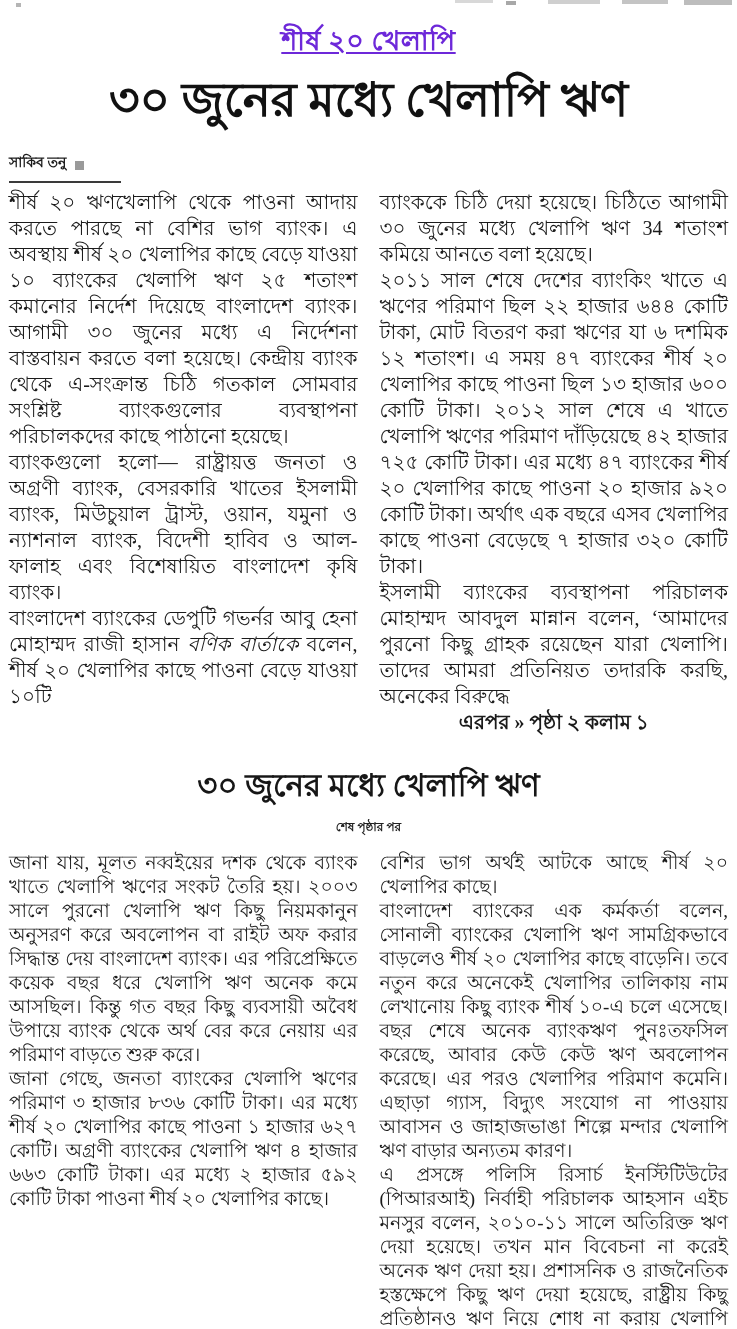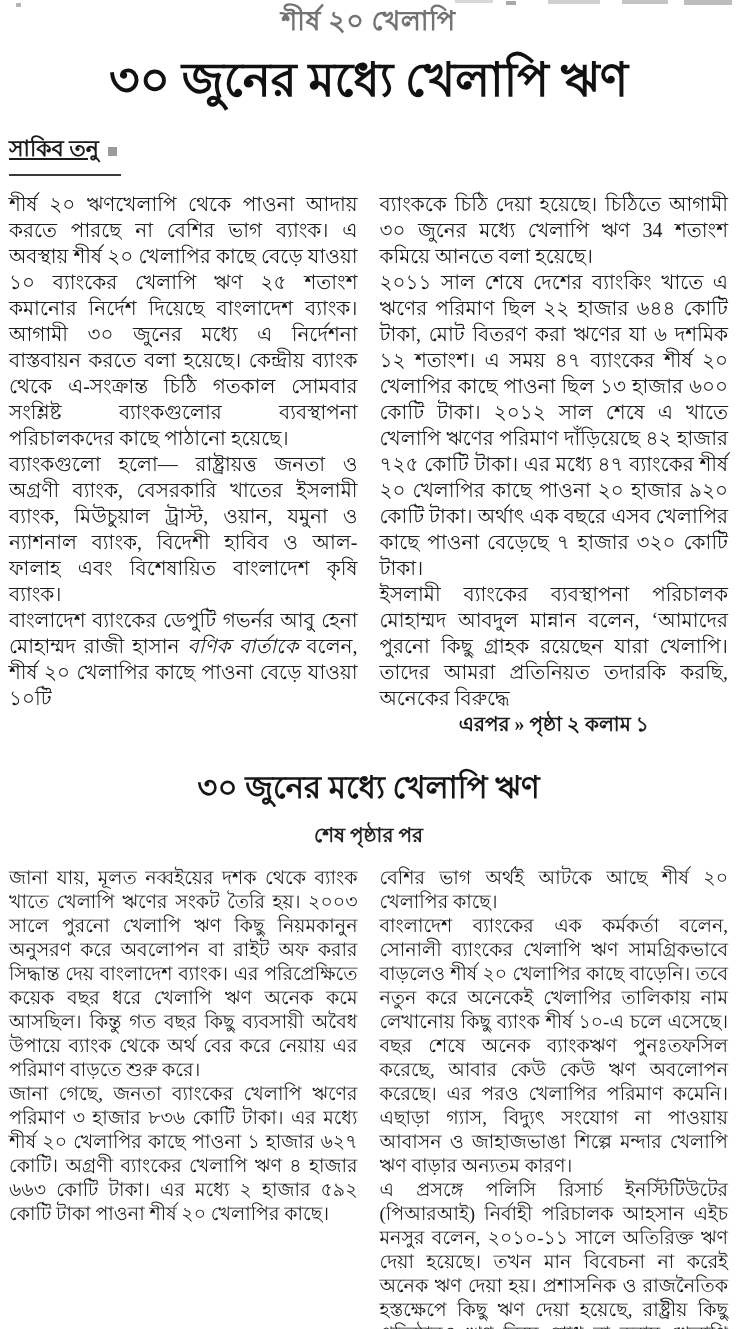--- a/index.html
+++ b/index.html
@@ -26,63 +26,64 @@
     background: #c9c9c9;
   }
   .remnant.r1 { left: 455px; width: 38px; height: 3px; background:#d8d8d8; }
   .remnant.r2 { left: 548px; width: 52px; height: 4px; background:#cfcfcf; }
   .remnant.r3 { left: 622px; width: 46px; height: 4px; background:#c4c4c4; }
   .remnant.r4 { left: 684px; width: 48px; height: 5px; background:#bdbdbd; }
   .remnant.r5 { left: 506px; top: 1px; width: 10px; height: 4px; background:#a8a8a8; }
   .remnant.r6 { left: 16px;  top: 3px; width: 5px;  height: 4px; background:#b5b5b5; }
 
   .kicker {
+    margin-top: 20px;
     text-align: center;
     font-size: 27px;
     font-weight: bold;
-    color: #737373;
+    color: #6d28d9;
     letter-spacing: 0.5px;
+    text-decoration: underline;
   }
   .headline {
     margin-top: 2px;
     text-align: center;
     font-size: 47px;
     line-height: 66px;
     font-weight: bold;
     color: #111111;
   }
   .byline-row {
     margin-top: 18px;
     display: flex;
     align-items: center;
     gap: 9px;
   }
   .byline-name {
-    font-size: 22px;
+    font-size: 14px;
     font-weight: bold;
-    text-decoration: underline;
   }
   .byline-square {
     width: 9px;
     height: 9px;
     background: #9a9a9a;
     margin-top: 4px;
   }
   .byline-rule {
     width: 112px;
     height: 0;
     border: none;
     border-top: 2px solid #3a3a3a;
     margin: 6px 0 0 0;
   }
   .cols {
     display: flex;
     gap: 22px;
   }
-  .cols.a1 { margin-top: 15px; }
+  .cols.a1 { margin-top: 6px; }
   .cols.a2 { margin-top: 13px; }
   .col {
     flex: 1 1 0;
     min-width: 0;
     text-align: justify;
   }
   .a1 .col { font-size: 20px; line-height: 26px; }
   .a2 .col { font-size: 19px; line-height: 24px; }
   .col p { margin: 0; }
   .jump-line {
@@ -93,21 +94,21 @@
   .a2-headline {
     margin-top: 26px;
     text-align: center;
     font-size: 31px;
     font-weight: bold;
     color: #161616;
   }
   .a2-subtitle {
     margin-top: 5px;
     text-align: center;
-    font-size: 20px;
+    font-size: 12px;
     font-weight: bold;
     color: #222222;
   }
   em.paper-name { font-style: italic; }
 </style>
 </head>
 <body>
 
 <div class="page">
 

